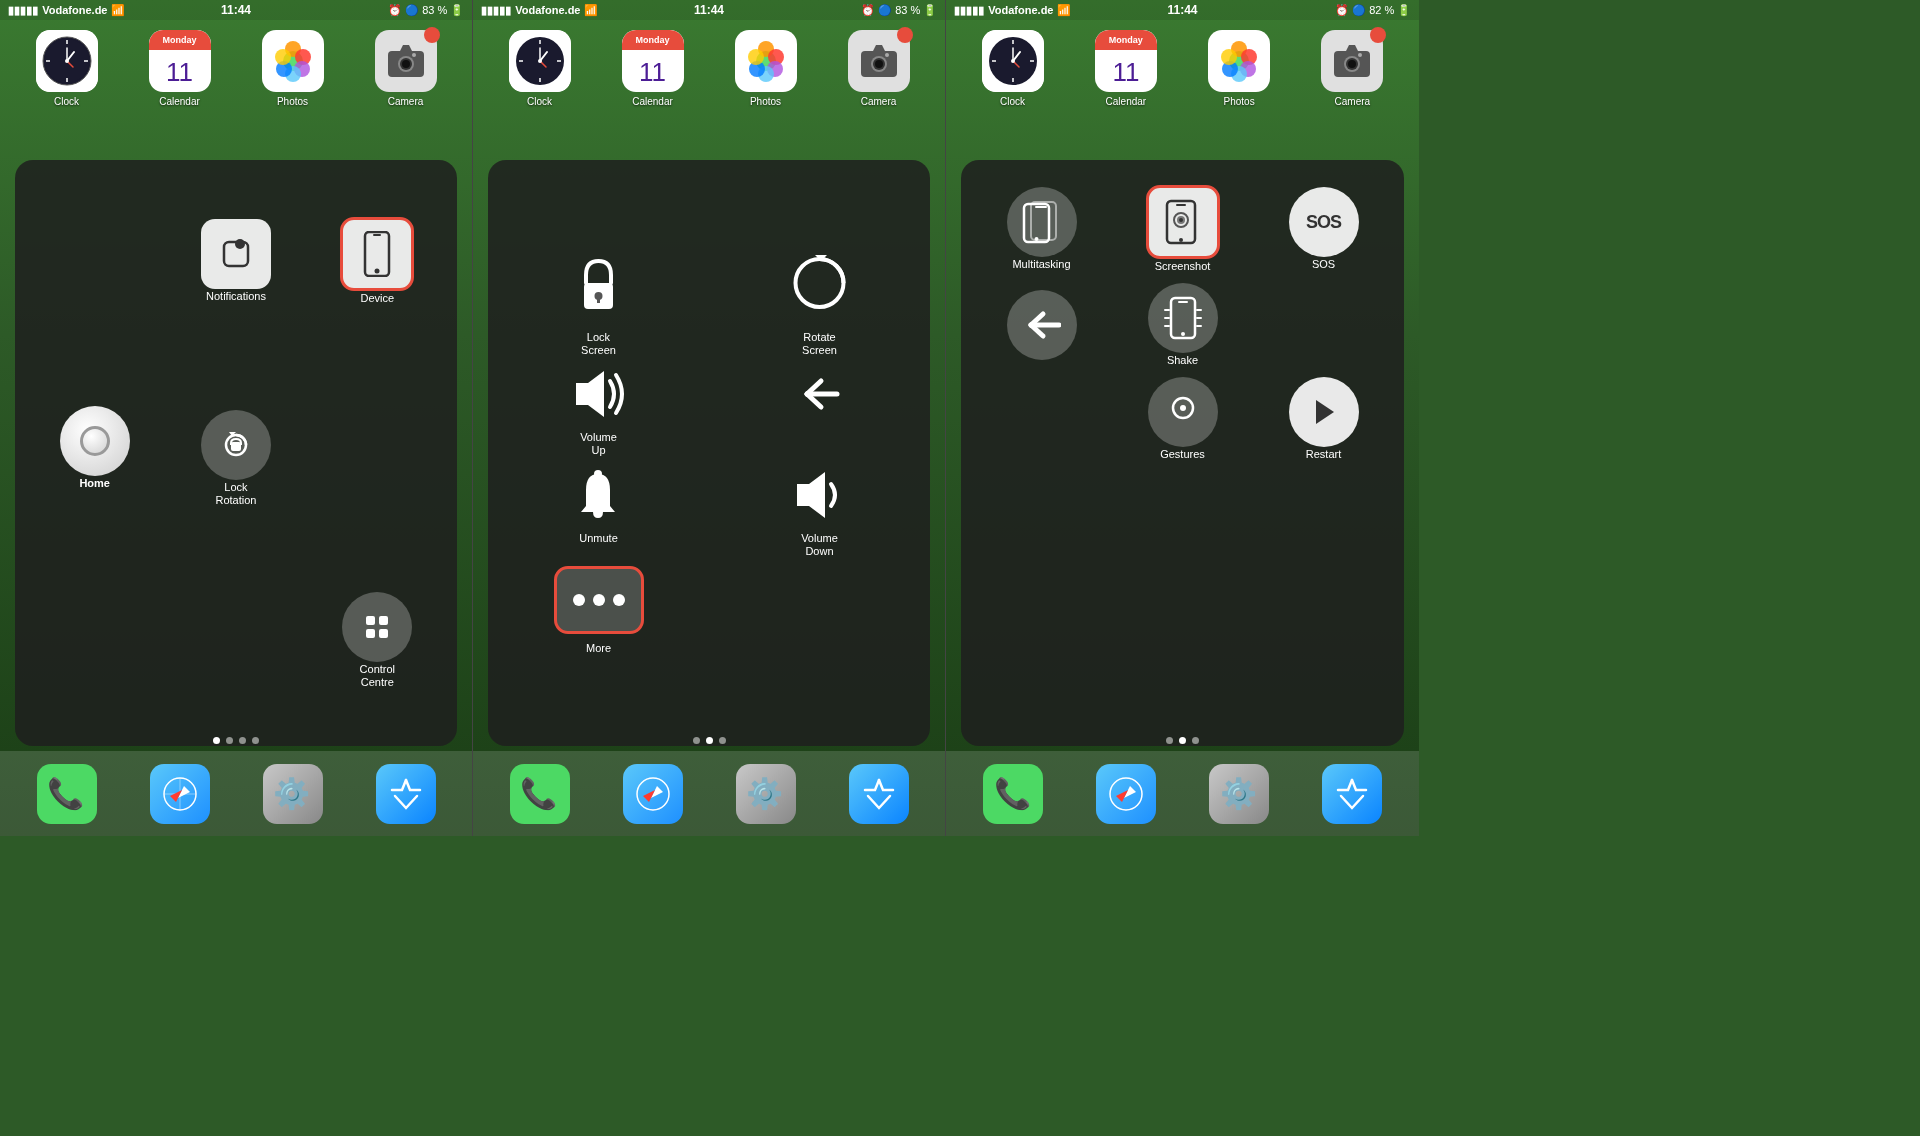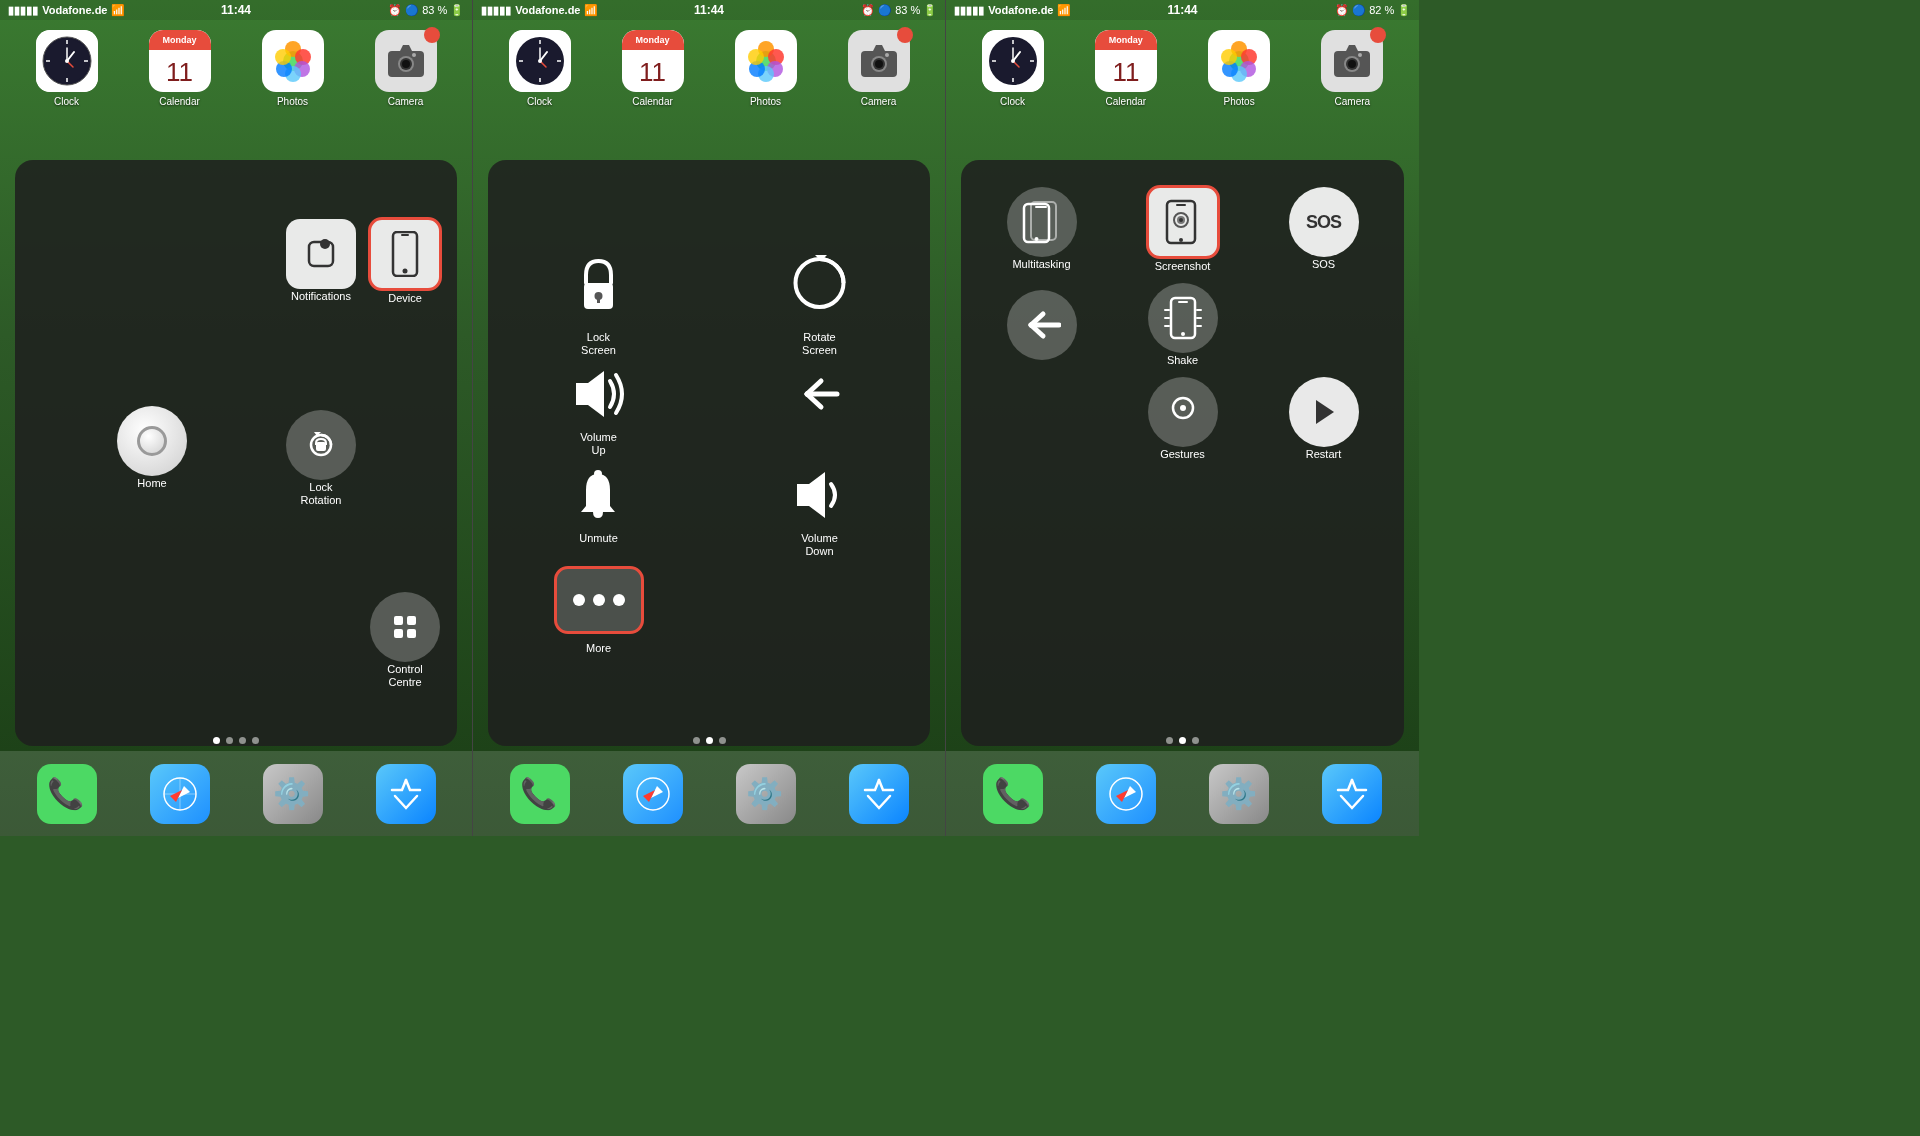--- a/index.html
+++ b/index.html
@@ -102,21 +102,21 @@
       overflow: hidden;
     }
 
     
     .calendar-icon-bg {
       background: #fff;
       border-radius: 14px;
       overflow: hidden;
     }
     .cal-top { background: #e74c3c; height: 20px; width: 62px; display: flex; align-items: center; justify-content: center; font-size: 9px; color: #fff; font-weight: 700; }
-    .cal-day { font-size: 26px; font-weight: 300; color: #7f1d1d; display: flex; align-items: center; justify-content: center; height: 44px; }
+    .cal-day { font-size: 26px; font-weight: 300; color: #4c1d95; display: flex; align-items: center; justify-content: center; height: 44px; }
 
     
     .photos-icon-bg { background: #fff; border-radius: 14px; }
 
     
     .camera-icon-bg { background: #e0e0e0; border-radius: 14px; }
 
     
     .notif-dot {
       position: absolute;
@@ -308,21 +308,21 @@
           <circle cx="20" cy="21" r="6" fill="#333"></circle>
           <circle cx="20" cy="21" r="4" fill="#111"></circle>
           <circle cx="28" cy="12" r="2" fill="#aaa"></circle>
         </svg>
       </div>
       <span class="app-label">Camera</span>
     </div>
   </div>
 
   <div class="overlay-panel">
-    <div style="display:grid; grid-template-columns:1fr; gap:12px; height:100%;">
+    <div style="display:grid; grid-template-columns:1fr 1fr 1fr; gap:12px; height:100%;">
 
       <div class="panel-item" style="grid-column:2; grid-row:1;">
         <div class="panel-rounded-rect">
           <svg width="40" height="40" viewBox="0 0 40 40">
             <rect x="8" y="8" width="24" height="24" rx="5" fill="none" stroke="#333" stroke-width="2.5"></rect>
             <circle cx="24" cy="10" r="5" fill="#333"></circle>
           </svg>
         </div>
         <span class="panel-label">Notifications</span>
       </div>
@@ -331,21 +331,21 @@
         <div style="width:74px;height:74px;border-radius:14px;background:rgba(255,255,255,0.9);display:flex;align-items:center;justify-content:center;border:3px solid #e74c3c;">
           <svg width="30" height="46" viewBox="0 0 30 46">
             <rect x="3" y="1" width="24" height="44" rx="4" fill="none" stroke="#333" stroke-width="2.5"></rect>
             <circle cx="15" cy="40" r="2.5" fill="#333"></circle>
             <rect x="11" y="3" width="8" height="2" rx="1" fill="#333"></rect>
           </svg>
         </div>
         <span class="panel-label">Device</span>
       </div>
 
-      <div class="panel-item" style="grid-column:1; grid-row:2;">
+      <div class="panel-item" style="grid-column:1; grid-row:2;font-weight:bold;">
         <div class="panel-circle home-circle">
           <div style="width:30px;height:30px;border-radius:50%;background:radial-gradient(circle at 35% 30%, #ffffff 0%, #d0d0d0 100%);border:3px solid #999;"></div>
         </div>
         <span class="panel-label">Home</span>
       </div>
 
       <div class="panel-item" style="grid-column:2; grid-row:2; margin-top:20px;">
         <div style="width:70px;height:70px;border-radius:50%;background:rgba(255,255,255,0.25);display:flex;align-items:center;justify-content:center;">
           <svg width="38" height="38" viewBox="0 0 38 38">
             <circle cx="19" cy="19" r="10" fill="none" stroke="white" stroke-width="2.5"></circle>

